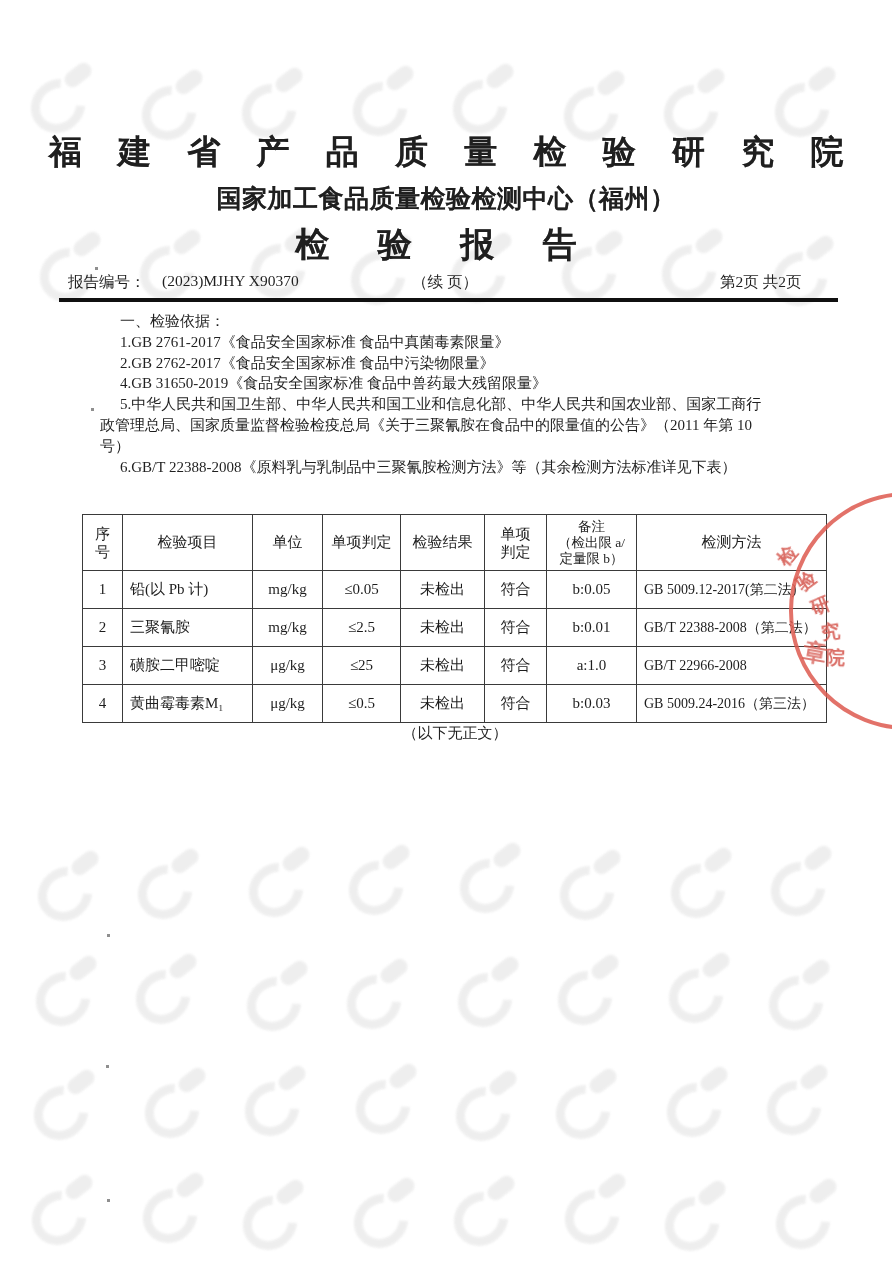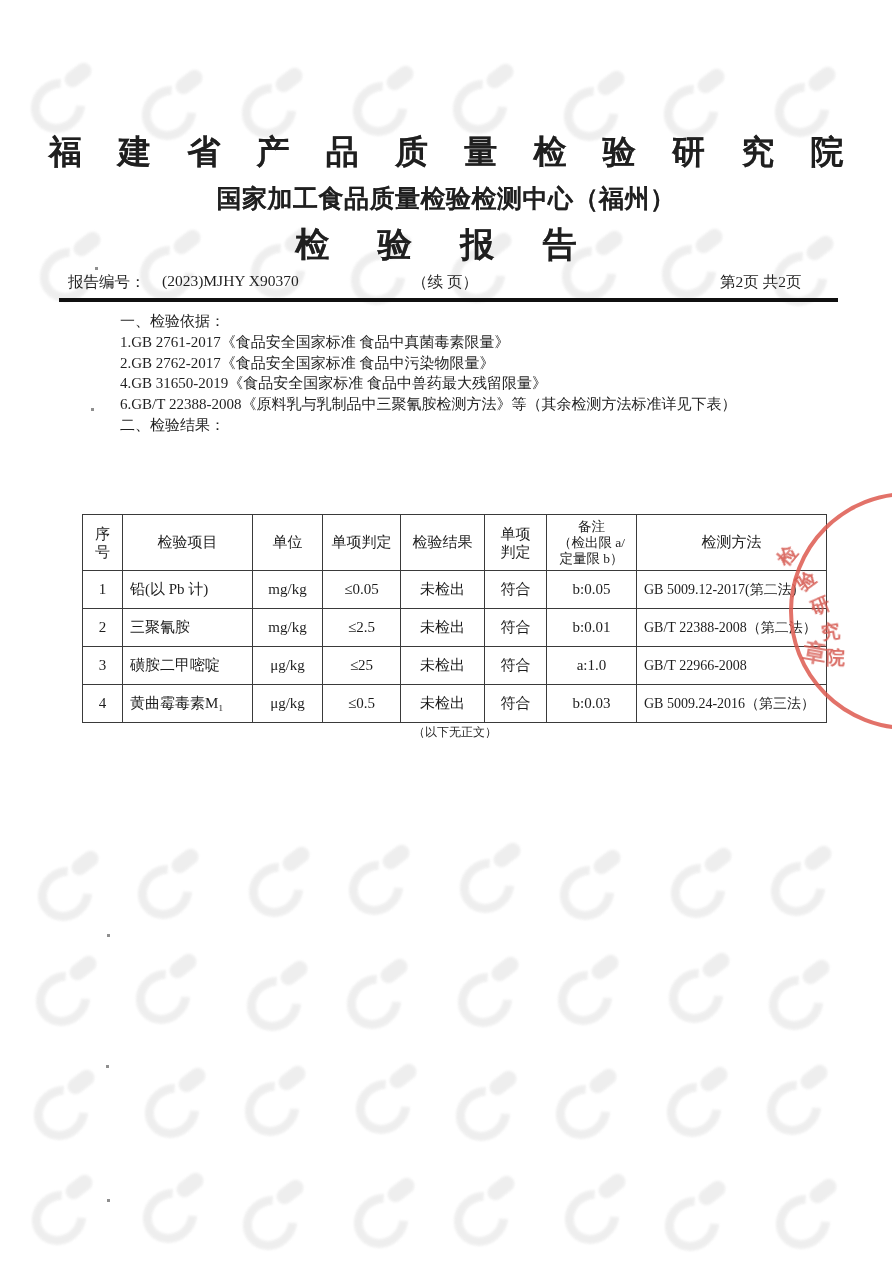--- a/index.html
+++ b/index.html
@@ -65,21 +65,21 @@
     border:1px solid #3a3a3a; text-align:center; vertical-align:middle;
     padding:0 2px; overflow:hidden; font-weight:normal;
   }
   .results-table thead tr { height:56px; }
   .results-table tbody tr { height:38px; }
   .col-item-cell, .col-method-cell { text-align:left !important; padding-left:7px !important; }
   .col-method-cell { font-size:14px; white-space:nowrap; }
   .wrap-2 { display:inline-block; width:2.3em; line-height:18px; }
   .wrap-1 { display:inline-block; width:1.2em; line-height:18px; }
   .remark-head { font-size:13.5px; line-height:16px; display:block; }
-  .end-note { position:absolute; top:724px; left:82px; width:746px; text-align:center; font-size:12px; }
+  .end-note { position:absolute; top:724px; left:82px; width:746px; text-align:center; font-size:15px; }
 
   
   .seal-arc {
     position:absolute; left:789px; top:492px; width:230px; height:230px;
     border:4px solid #de5a50; border-radius:50%; opacity:.85; filter:blur(.6px);
   }
   .sc {
     position:absolute; color:#d4544b; font-weight:bold; font-size:19px;
     opacity:.85; filter:blur(.4px); display:inline-block; white-space:nowrap;
   }
@@ -161,22 +161,22 @@
     <span class="m-cont">（续 页）</span>
     <span class="m-pages">第2页 共2页</span>
   </div>
   <div class="rule"></div>
 
   <section class="basis">
     <div>一、检验依据：</div>
     <div>1.GB 2761-2017《食品安全国家标准 食品中真菌毒素限量》</div>
     <div>2.GB 2762-2017《食品安全国家标准 食品中污染物限量》</div>
     <div>4.GB 31650-2019《食品安全国家标准 食品中兽药最大残留限量》</div>
+    <div>5.中华人民共和国卫生部、中华人民共和国工业和信息化部、中华人民共和国农业部、国家工商行政管理总局、国家质量监督检验检疫总局《关于三聚氰胺在食品中的限量值的公告》（2011 年第 10 号）</div>
     <div>6.GB/T 22388-2008《原料乳与乳制品中三聚氰胺检测方法》等（其余检测方法标准详见下表）</div>
-    <div>二、检验结果：</div>
   </section>
 
   <table class="results-table">
     <colgroup>
       <col style="width:40px">
         <col style="width:130px">
         <col style="width:70px">
         <col style="width:78px">
       <col style="width:84px">
         <col style="width:62px">

